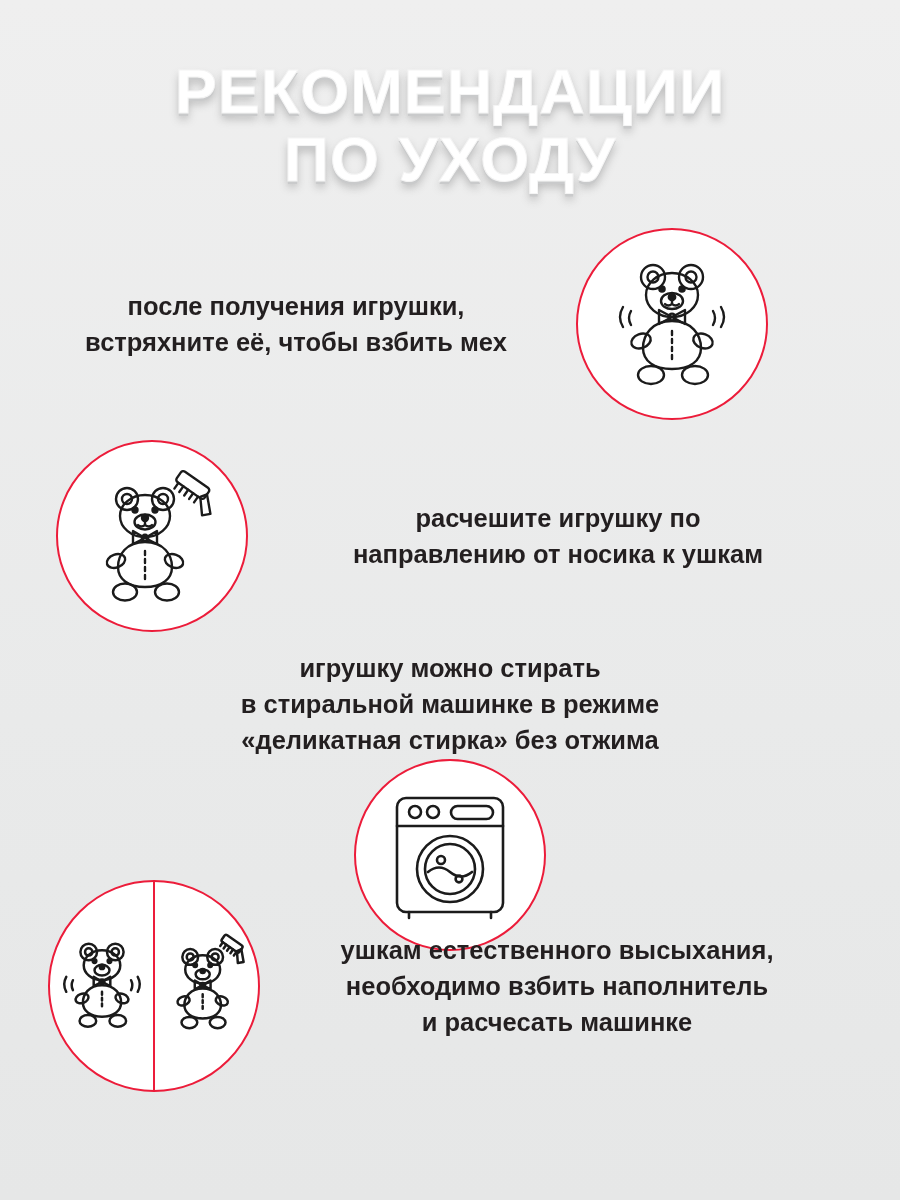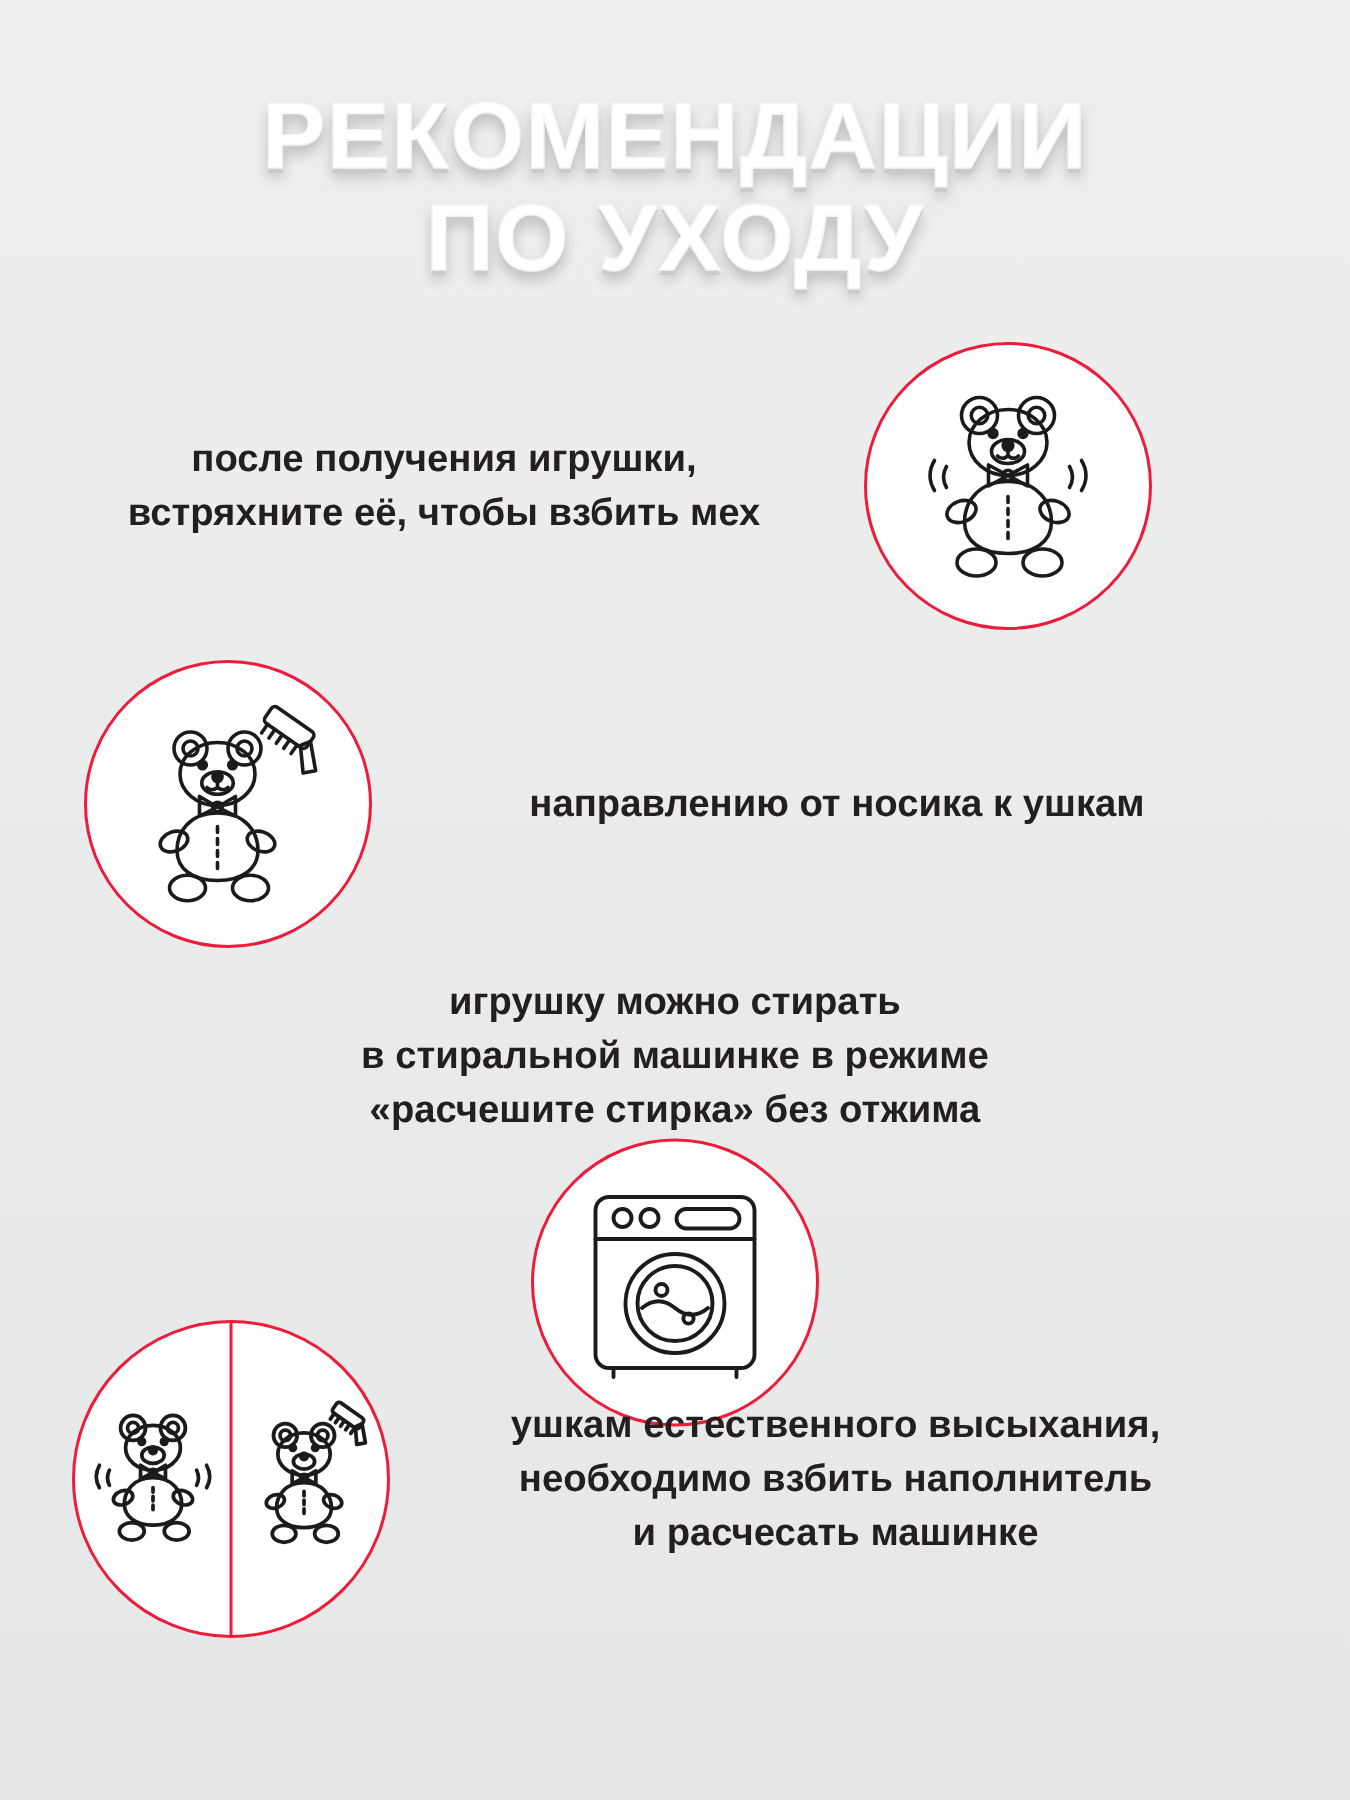--- a/index.html
+++ b/index.html
@@ -198,29 +198,30 @@
         <path d="M68 90 v4 M68 98 v4 M68 106 v4 M68 114 v4"></path>
 
         <ellipse cx="39" cy="100" rx="9.5" ry="6.5" transform="rotate(-20 39 100)"></ellipse>
         <ellipse cx="97" cy="100" rx="9.5" ry="6.5" transform="rotate(20 97 100)"></ellipse>
 
         <ellipse cx="48" cy="131" rx="12" ry="8.5"></ellipse>
         <ellipse cx="90" cy="131" rx="12" ry="8.5"></ellipse>
       </svg>
     </div>
     <div class="text-block">
+      <div>расчешите игрушку по</div>
       <div>направлению от носика к ушкам</div>
     </div>
   </div>
 
   <div class="row" id="row3">
     <div class="text-block">
       <div>игрушку можно стирать</div>
       <div>в стиральной машинке в режиме</div>
-      <div>«расчешите стирка» без отжима</div>
+      <div>«деликатная стирка» без отжима</div>
     </div>
     <div class="icon-circle">
       <svg width="150" height="150" viewBox="0 0 150 150" fill="none" stroke="#1b1b1b" stroke-width="2.6" stroke-linecap="round" stroke-linejoin="round">
 
         <rect x="22" y="18" width="106" height="114" rx="9"></rect>
 
         <line x1="22" y1="46" x2="128" y2="46"></line>
         <circle cx="40" cy="32" r="6"></circle>
         <circle cx="58" cy="32" r="6"></circle>
         <rect x="76" y="26" width="42" height="13" rx="6.5"></rect>

